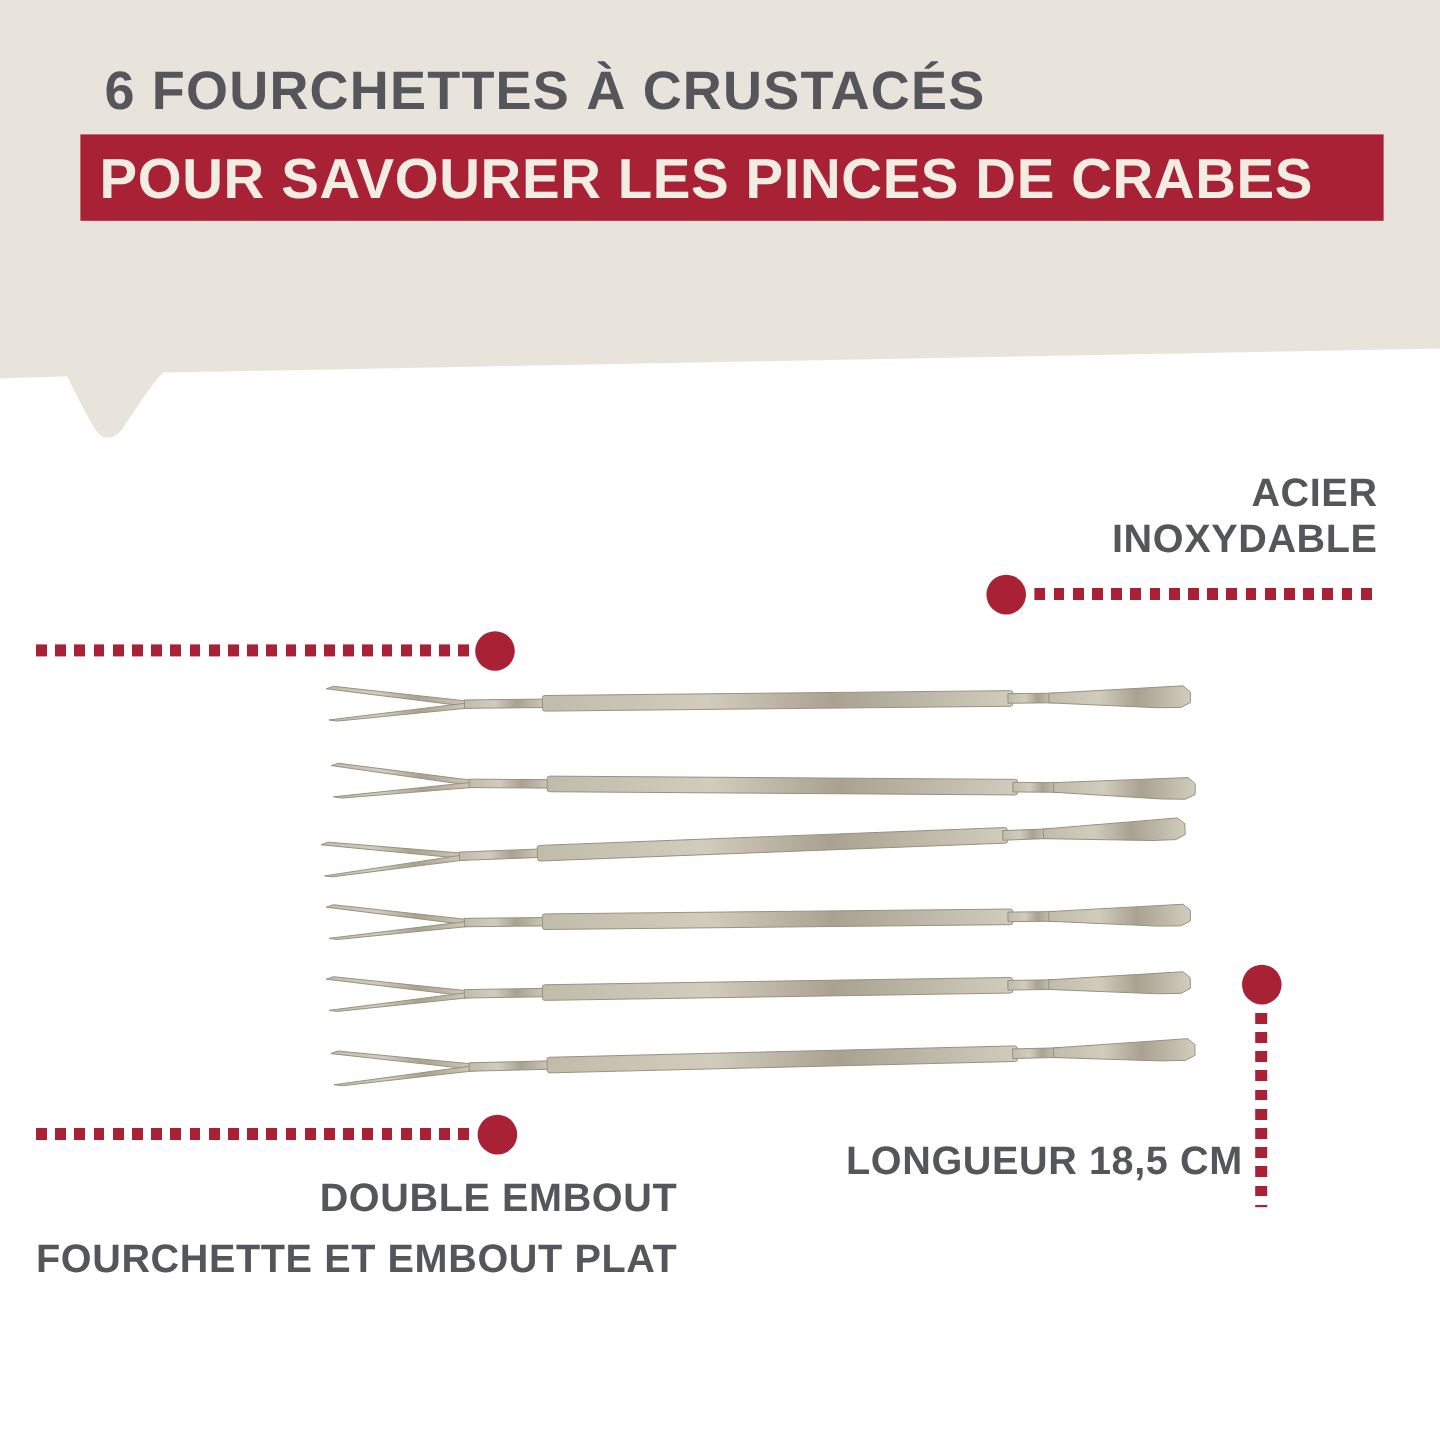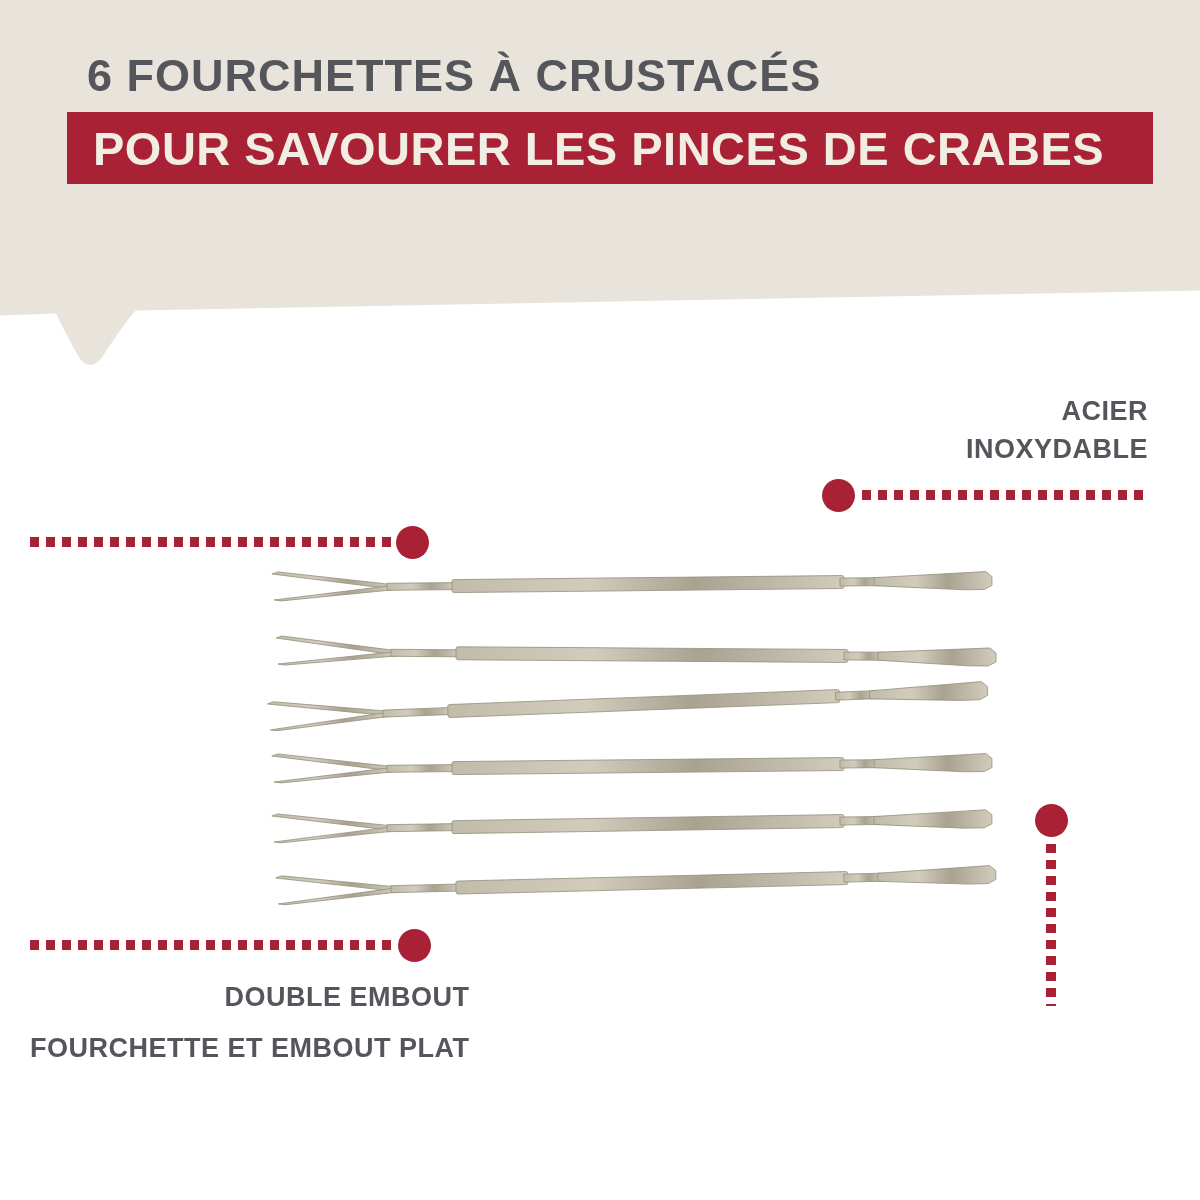--- a/index.html
+++ b/index.html
@@ -23,31 +23,31 @@
     position:absolute;left:64px;top:50px;z-index:2;
     font-size:45px;font-weight:700;letter-spacing:1px;
     color:var(--text-gray);white-space:nowrap;margin-left:23px;
   }
   .banner{
     position:absolute;left:67px;top:112px;width:1086px;height:72px;z-index:2;
     background:var(--accent-red);display:flex;align-items:center;
   }
   .banner-label{
     font-size:47px;font-weight:700;letter-spacing:0.5px;
-    color:var(--banner-text);padding-left:26px;white-space:nowrap;
+    color:var(--banner-text);padding-left:16px;white-space:nowrap;
   }
   .hdr-subtitle{
     position:absolute;left:70px;top:191px;z-index:2;
     font-size:43px;font-weight:700;letter-spacing:0.5px;
     color:var(--text-gray);white-space:nowrap;
   }
 
   .callout{
     position:absolute;z-index:2;color:var(--text-gray);
-    font-weight:700;font-size:27px;letter-spacing:0.5px;white-space:nowrap;
+    font-weight:700;font-size:33px;letter-spacing:0.5px;white-space:nowrap;
   }
   .co-material{right:52px;top:392px;text-align:right;line-height:38px;}
   .co-dishwasher{left:30px;top:482px;}
   .co-length{left:705px;top:948px;}
   .co-tips{left:30px;top:972px;line-height:51px;}
   .co-tips .tips-line1{margin-left:13px;text-align:right;}
 
   .dotline-h{
     position:absolute;z-index:2;height:10px;
     background:repeating-linear-gradient(90deg,var(--accent-red) 0 9px,transparent 9px 16px);
@@ -115,20 +115,21 @@
     <div>INOXYDABLE</div>
   </div>
   <div class="marker-dot" style="left:822px;top:479px;"></div>
   <div class="dotline-h" style="left:862px;top:490px;width:288px;"></div>
 
   <div class="dotline-h" style="left:30px;top:537px;width:362px;"></div>
   <div class="marker-dot" style="left:396px;top:526px;"></div>
 
   <div class="marker-dot" style="left:1035px;top:804px;"></div>
   <div class="dotline-v" style="left:1046px;top:844px;height:162px;"></div>
+  <div class="callout co-length">LONGUEUR 18,5 CM</div>
 
   <div class="dotline-h" style="left:30px;top:940px;width:362px;"></div>
   <div class="marker-dot" style="left:398px;top:929px;"></div>
   <div class="callout co-tips">
     <div class="tips-line1">DOUBLE EMBOUT</div>
     <div>FOURCHETTE ET EMBOUT PLAT</div>
   </div>
 
 </div>
 

